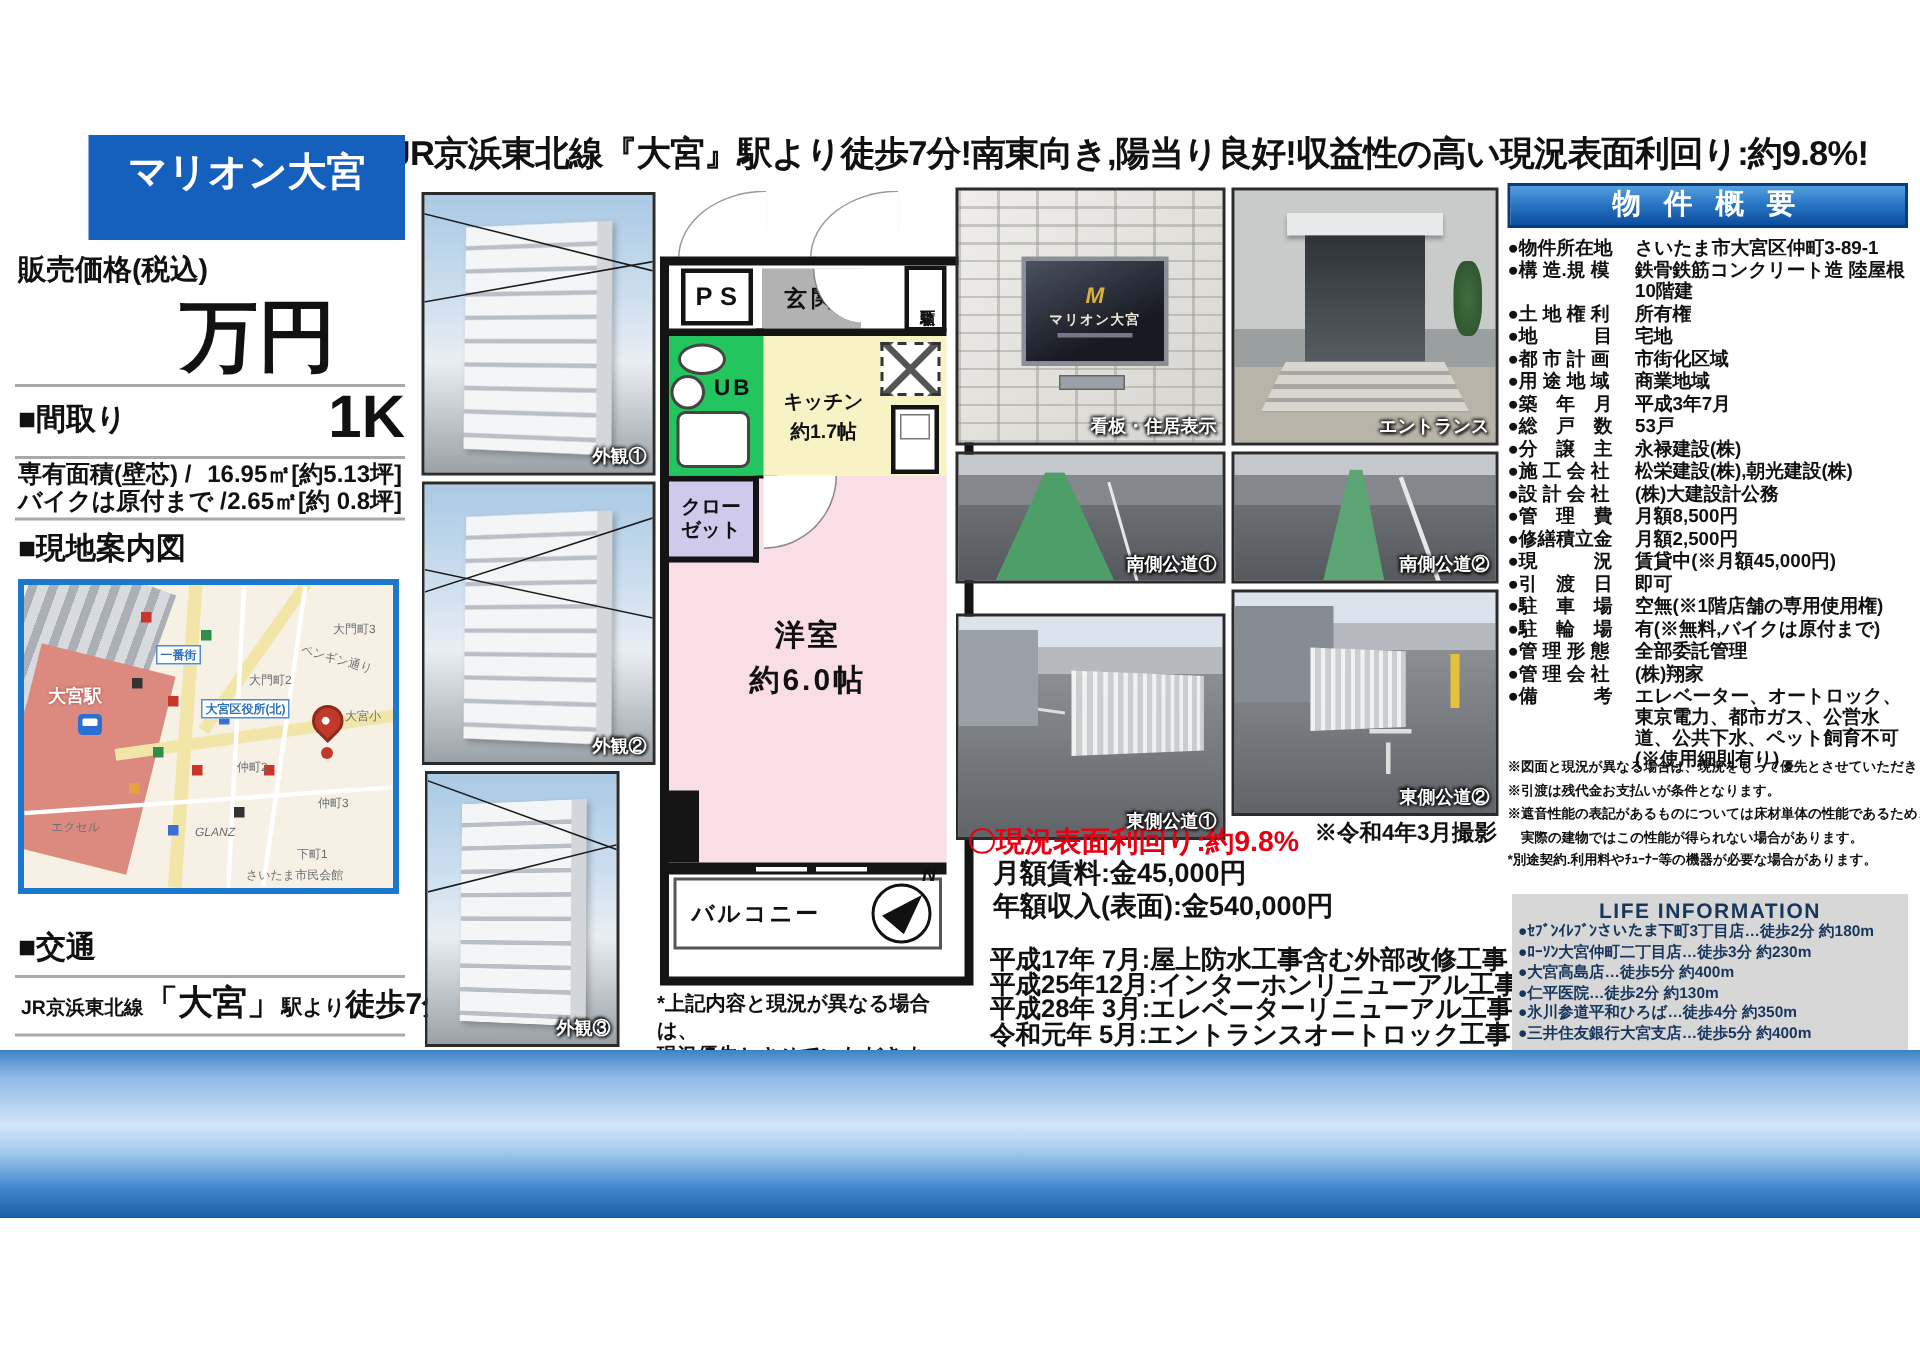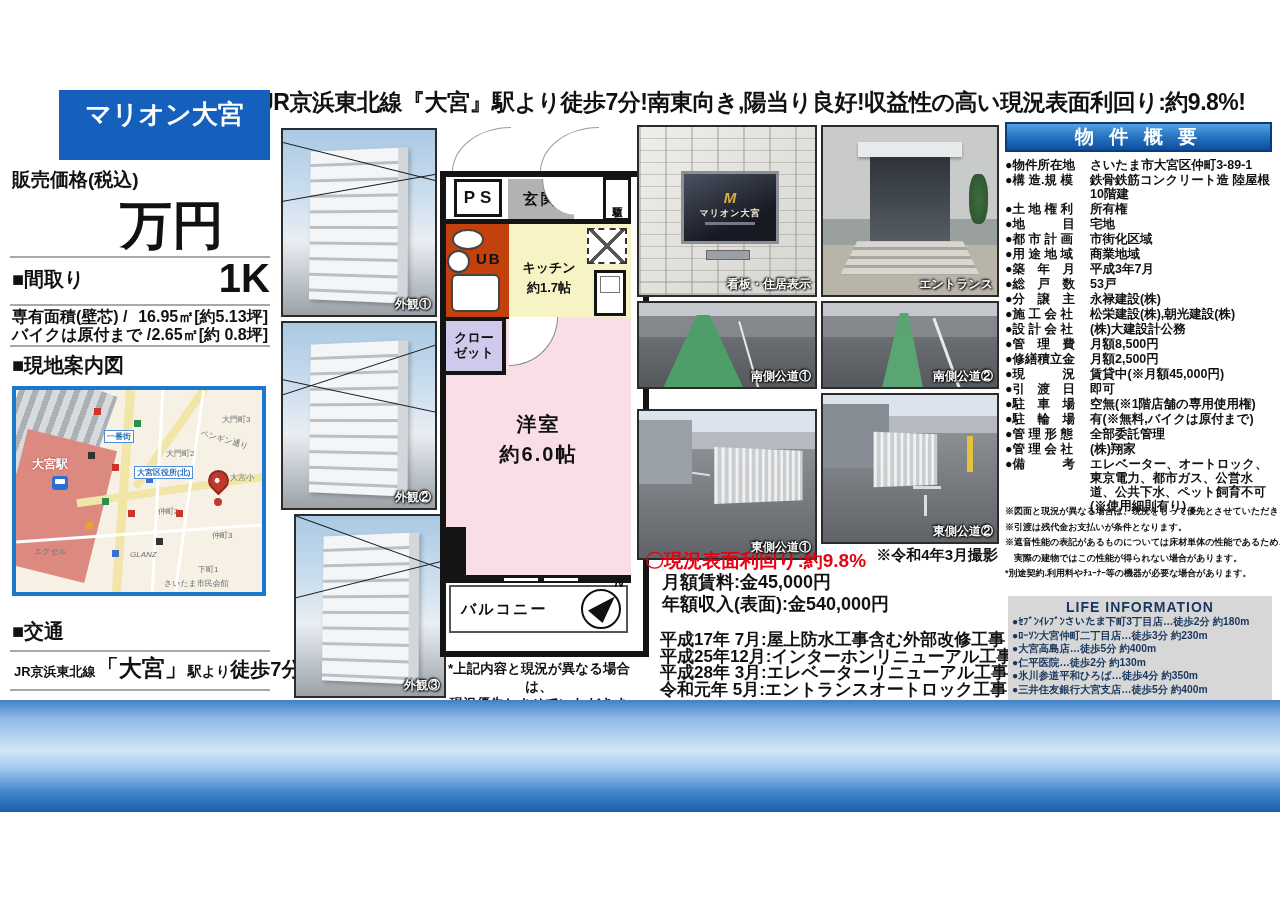--- a/index.html
+++ b/index.html
@@ -74,21 +74,21 @@
            border-bottom:1.6px solid #888;border-radius:0 0 100% 0;}
   #fp-ps{left:8px;top:2px;width:48px;height:38px;border:3px solid #141414;display:flex;align-items:center;
          justify-content:center;font-size:17px;font-weight:bold;letter-spacing:5px;padding-left:4px;box-sizing:border-box;}
   #fp-genkan{left:62px;top:2px;width:66px;height:40px;background:#b2b2b2;display:flex;align-items:center;
              justify-content:center;font-size:15px;font-weight:bold;letter-spacing:3px;}
   #fp-garc{left:96px;top:2px;width:32px;height:36px;background:#fff;border-left:1.6px solid #888;border-radius:0 0 0 100%;}
   #fp-geta{left:157px;top:0;width:28px;height:44px;border:3px solid #141414;background:#fff;writing-mode:vertical-rl;
            font-size:10px;font-weight:bold;display:flex;align-items:center;justify-content:center;box-sizing:border-box;}
   #fp-w1{left:0;top:42px;width:185px;height:5px;background:#141414;}
   #fp-w2{left:58px;top:42px;width:5px;height:100px;background:#141414;}
-  #fp-ub{left:0;top:47px;width:72px;height:93px;background:#c2410c;}
+  #fp-ub{left:0;top:47px;width:72px;height:93px;background:#22c55e;}
   #fp-ub>span{position:absolute;}
   .ub-oval{left:6px;top:5px;width:28px;height:17px;border:2px solid #444;border-radius:50%;background:#fff;}
   .ub-circ{left:1px;top:26px;width:19px;height:19px;border:2px solid #444;border-radius:50%;background:#fff;}
   .ub-tub{left:5px;top:50px;width:45px;height:34px;border:2.5px solid #444;border-radius:6px;background:#fff;}
   .ub-lbl{left:30px;top:26px;font-size:15px;font-weight:bold;letter-spacing:2px;}
   #fp-kitchen{left:63px;top:47px;width:122px;height:93px;background:#f8f3c5;}
   #fp-kitchen>div{position:absolute;}
   .kit-lbl{left:2px;top:34px;width:76px;text-align:center;font-size:13px;font-weight:bold;line-height:1.55;}
   .kit-hatch{right:4px;top:4px;width:40px;height:36px;border:2px dashed #333;box-sizing:border-box;
     background:linear-gradient(45deg,transparent 46%,#555 46% 54%,transparent 54%),
@@ -103,30 +103,30 @@
   .fp-win{position:absolute;top:401px;height:2.5px;background:#fff;}
   #win1{left:58px;width:34px;} #win2{left:98px;width:34px;}
   #fp-balcony{left:3px;top:408px;width:179px;height:48px;border:2px solid #555;background:#fff;box-sizing:border-box;}
   #fp-balcony>span{position:absolute;}
   .bal-lbl{left:10px;top:13px;font-size:15px;font-weight:bold;letter-spacing:2px;}
   .compass{position:absolute;right:5px;top:2px;width:40px;height:40px;border:2.5px solid #111;border-radius:50%;
            background:#fff;box-sizing:border-box;}
   .needle{position:absolute;left:5px;top:5px;width:28px;height:28px;background:#111;
           clip-path:polygon(96% 2%,0 52%,52% 96%);}
   .n-lbl{position:absolute;right:-5px;top:-16px;font-size:13px;font-weight:bold;font-style:italic;}
-  #plan-note{left:438px;top:660px;width:202px;text-align:center;font-size:13.5px;font-weight:bold;line-height:1.3;}
+  #plan-note{left:438px;top:660px;width:202px;text-align:left;font-size:13.5px;font-weight:bold;line-height:1.3;}
 
   
   .photo{position:absolute;border:2px solid #2b2b2b;box-sizing:border-box;overflow:hidden;}
   .cap{position:absolute;right:4px;bottom:2px;color:#fff;font-size:12px;font-weight:bold;z-index:6;
        text-shadow:0 0 3px #000,1px 1px 2px #000,-1px -1px 2px #000;}
   .photo>div{position:absolute;}
   #ext1{left:281px;top:128px;width:156px;height:189px;}
   #ext2{left:281px;top:321px;width:156px;height:189px;}
-  #ext3{left:294px;top:514px;width:152px;height:184px;}
+  #ext3{left:283px;top:514px;width:130px;height:184px;}
   .p-ext{background:linear-gradient(180deg,#a9c9e4 0%,#cfe0ef 38%,#e9eef3 60%,#9aa2a8 100%);}
   .bldg{left:16%;top:10%;width:60%;height:82%;
         background:repeating-linear-gradient(180deg,#f4f5f7 0 13px,#b9bfc7 13px 16px);
         transform:perspective(420px) rotateY(-14deg) rotateX(2deg);
         border-right:10px solid #d3d7db;box-shadow:2px 2px 4px rgba(0,0,0,.25);}
   .wire{left:-10%;width:130%;height:0;border-top:1.4px solid #1b1b1b;}
   #ph-sign{left:637px;top:125px;width:180px;height:172px;
     background:repeating-linear-gradient(0deg,rgba(150,150,145,.45) 0 1.5px,transparent 1.5px 12px),
                repeating-linear-gradient(90deg,rgba(150,150,145,.45) 0 1.5px,transparent 1.5px 26px),
                linear-gradient(135deg,#efeeea,#d6d4cf);}

